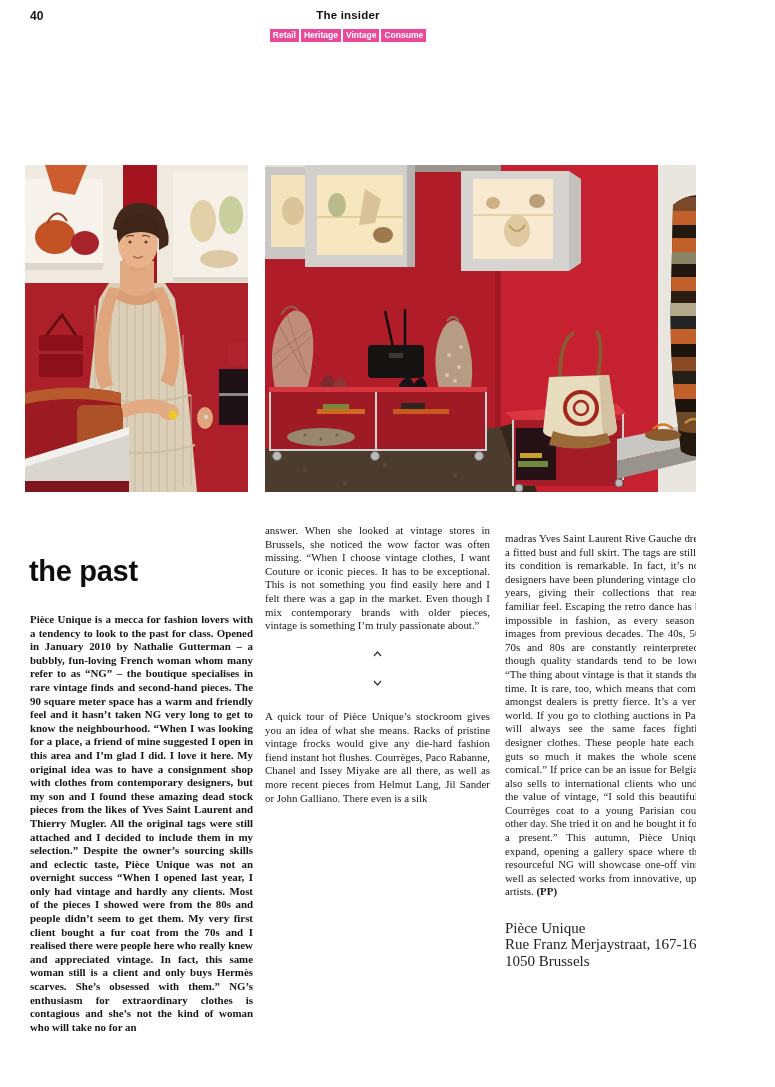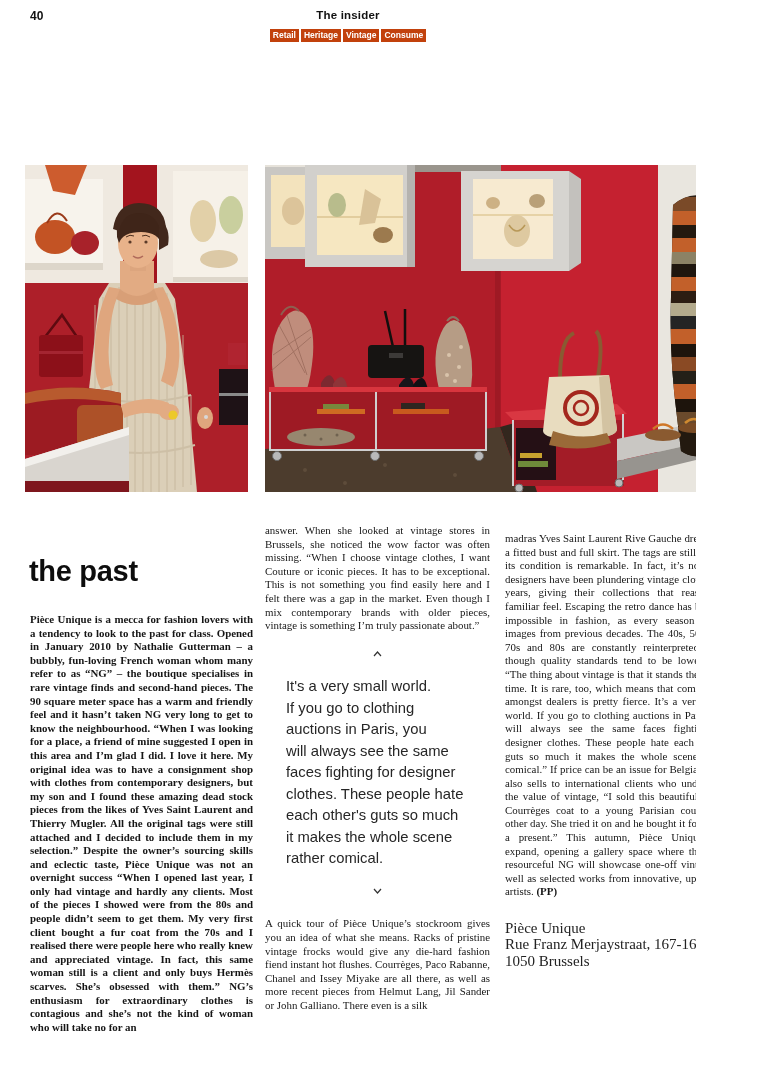--- a/index.html
+++ b/index.html
@@ -4,21 +4,21 @@
 <style>
   html,body{margin:0;padding:0;background:#ffffff;}
   .page{position:relative;width:696px;height:1087px;background:#ffffff;overflow:hidden;
         font-family:"Liberation Serif",serif;color:#141414;}
 
   
   .page-num{position:absolute;top:9px;left:30px;font:700 12px "Liberation Sans",sans-serif;color:#111;}
   .header-title{position:absolute;top:9px;left:0;right:0;text-align:center;
                 font:700 11.5px "Liberation Sans",sans-serif;color:#111;letter-spacing:.2px;}
   .tags{position:absolute;top:24px;left:0;right:0;text-align:center;}
-  .tag{display:inline-block;background:#c2410c;color:#fff;
+  .tag{display:inline-block;background:#ec4899;color:#fff;
        font:700 8.5px/1.25 "Liberation Sans",sans-serif;padding:1px 3px;margin:0 1px;}
 
   
   .photo{position:absolute;top:165px;overflow:hidden;}
   .photo svg{display:block;width:100%;height:100%;}
   .photo-left{left:25px;width:223px;height:327px;}
   .photo-right{left:265px;width:460px;height:327px;}
   .photo-credit{position:absolute;left:726px;top:424px;height:72px;
        font:400 6px "Liberation Sans",sans-serif;color:#555;
        writing-mode:vertical-rl;transform:rotate(180deg);letter-spacing:.3px;white-space:nowrap;}
@@ -266,29 +266,20 @@
     <p>Pièce Unique is a mecca for fashion lovers with a tendency to look to the past for class. Opened in January 2010 by Nathalie Gutterman – a bubbly, fun-loving French woman whom many refer to as “NG” – the boutique specialises in rare vintage finds and second-hand pieces. The 90 square meter space has a warm and friendly feel and it hasn’t taken NG very long to get to know the neighbourhood. “When I was looking for a place, a friend of mine suggested I open in this area and I’m glad I did. I love it here. My original idea was to have a consignment shop with clothes from contemporary designers, but my son and I found these amazing dead stock pieces from the likes of Yves Saint Laurent and Thierry Mugler. All the original tags were still attached and I decided to include them in my selection.” Despite the owner’s sourcing skills and eclectic taste, Pièce Unique was not an overnight success “When I opened last year, I only had vintage and hardly any clients. Most of the pieces I showed were from the 80s and people didn’t seem to get them. My very first client bought a fur coat from the 70s and I realised there were people here who really knew and appreciated vintage. In fact, this same woman still is a client and only buys Hermès scarves. She’s obsessed with them.” NG’s enthusiasm for extraordinary clothes is contagious and she’s not the kind of woman who will take no for an</p>
   </div>
 
   <div class="col col2">
     <p>answer. When she looked at vintage stores in Brussels, she noticed the wow factor was often missing. “When I choose vintage clothes, I want Couture or iconic pieces. It has to be exceptional. This is not something you find easily here and I felt there was a gap in the market. Even though I mix contemporary brands with older pieces, vintage is something I’m truly passionate about.”</p>
     <div class="caret">
       <svg width="9" height="6" viewBox="0 0 9 6">
           <path d="M1 5 L4.5 1 L8 5" stroke="#333" fill="none" stroke-width="1.2"></path>
         </svg>
     </div>
-    <div class="pullquote">It's a very small world.
-If you go to clothing
-auctions in Paris, you
-will always see the same
-faces fighting for designer
-clothes. These people hate
-each other's guts so much
-it makes the whole scene
-rather comical.</div>
     <div class="caret bottom">
       <svg width="9" height="6" viewBox="0 0 9 6">
           <path d="M1 1 L4.5 5 L8 1" stroke="#333" fill="none" stroke-width="1.2"></path>
         </svg>
     </div>
     <p>A quick tour of Pièce Unique’s stockroom gives you an idea of what she means. Racks of pristine vintage frocks would give any die-hard fashion fiend instant hot flushes. Courrèges, Paco Rabanne, Chanel and Issey Miyake are all there, as well as more recent pieces from Helmut Lang, Jil Sander or John Galliano. There even is a silk</p>
   </div>
 
   <div class="col col3">
     <p><span>madras Yves Saint Laurent Rive Gauche dress with a fitted bust and full skirt. The tags are still on and its condition is remarkable. In fact, it’s no secret designers have been plundering vintage clothes for years, giving their collections that reassuring, familiar feel. Escaping the retro dance has become impossible in fashion, as every season brings images from previous decades. The 40s, 50s, 60s, 70s and 80s are constantly reinterpreted, even though quality standards tend to be lower now. “The thing about vintage is that it stands the test of time. It is rare, too, which means that competition amongst dealers is pretty fierce. It’s a very small world. If you go to clothing auctions in Paris, you will always see the same faces fighting for designer clothes. These people hate each other’s guts so much it makes the whole scene rather comical.” If price can be an issue for Belgians, NG also sells to international clients who understand the value of vintage, “I sold this beautiful, white Courrèges coat to a young Parisian couple the other day. She tried it on and he bought it for her as a present.” This autumn, Pièce Unique will expand, opening a gallery space where the ever-resourceful NG will showcase one-off vintage, as well as selected works from innovative, upcoming artists.</span> <span class="byline">(PP)</span></p>

